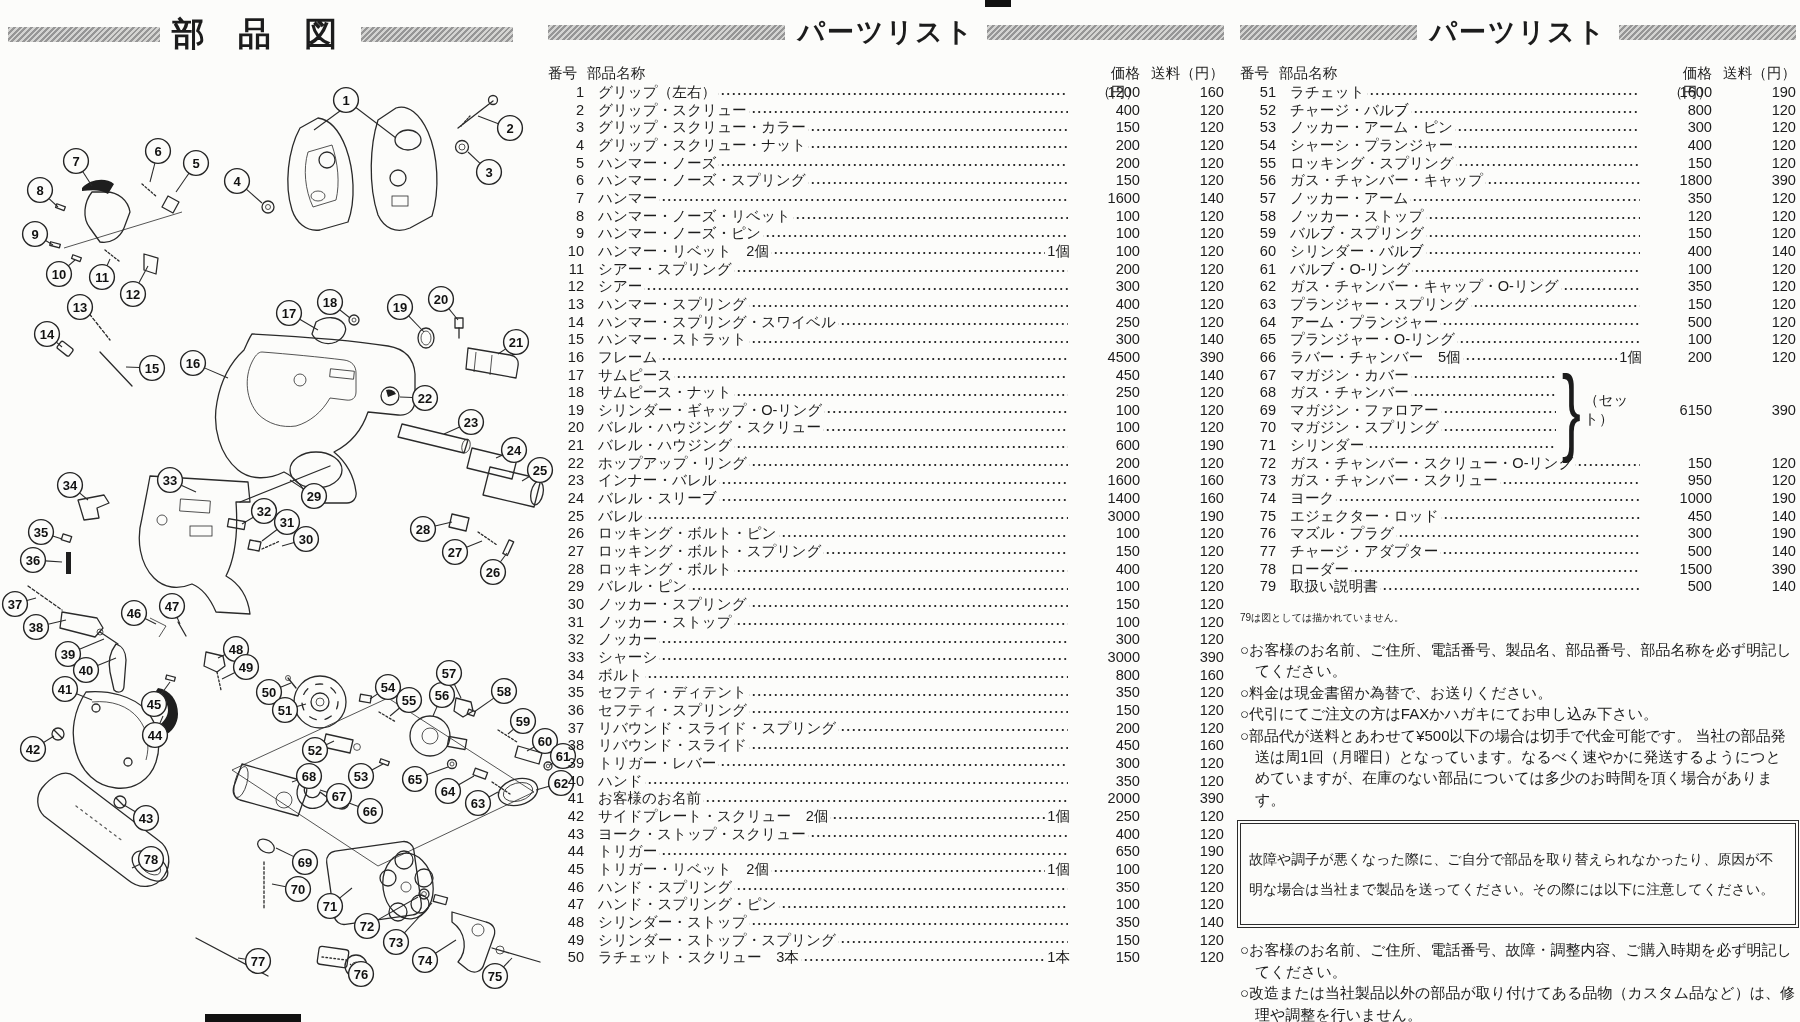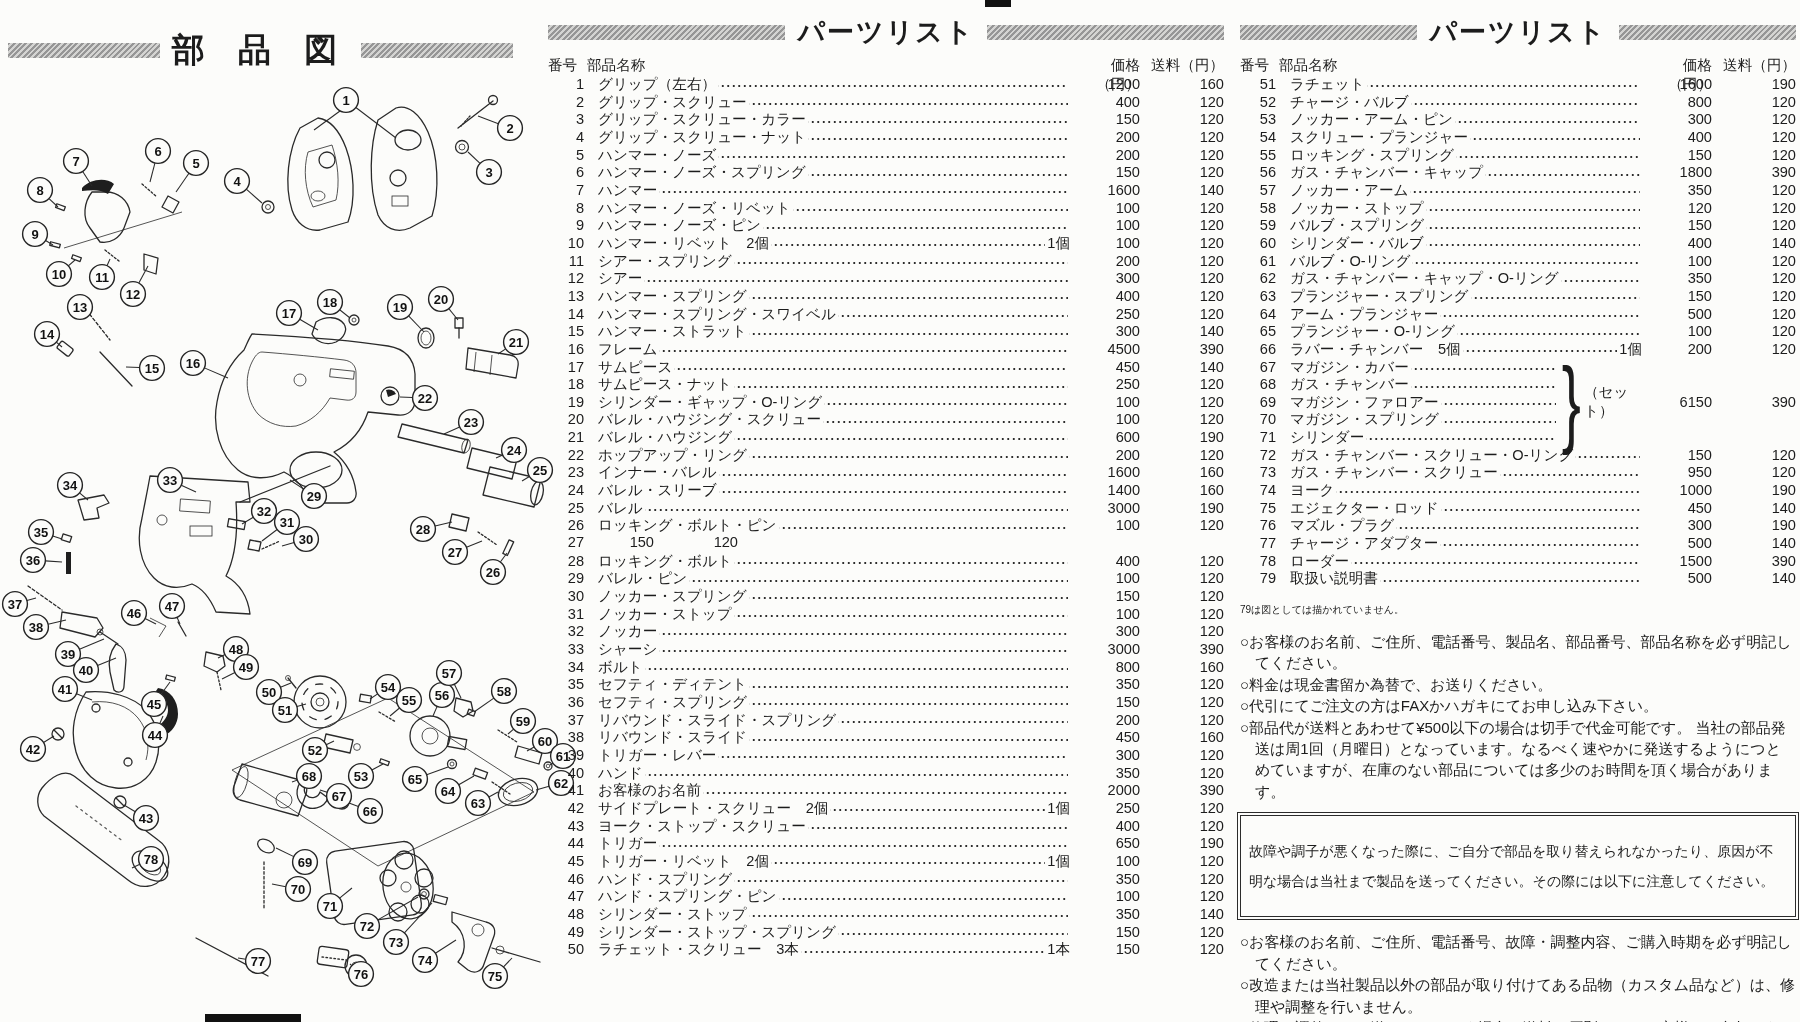--- a/index.html
+++ b/index.html
@@ -2,27 +2,27 @@
 <html><head>
 <meta charset="utf-8">
 <style>
   html,body{margin:0;padding:0;background:#e8e8e4;}
   .page{position:relative;width:1800px;height:1022px;background:#fcfcfa;overflow:hidden;
         font-family:"Liberation Sans","DejaVu Sans",sans-serif;color:#1c1c1c;}
   
   .titlebar{position:absolute;display:flex;align-items:center;gap:12px;}
   .hatch{flex:1;height:15px;background:repeating-linear-gradient(135deg,#969696 0 2px,#d4d4d2 2px 4px);}
   .title-text{font-weight:bold;white-space:nowrap;}
-  #t-left{left:8px;top:28px;width:505px;}
+  #t-left{left:8px;top:12px;width:505px;}
   #t-left .title-text{font-size:33px;letter-spacing:12px;}
   #t-mid{left:548px;top:14px;width:676px;}
   #t-right{left:1240px;top:14px;width:556px;}
   #t-mid .title-text,#t-right .title-text{font-size:27px;letter-spacing:2px;}
   
-  .pane{position:absolute;top:56px;}
+  .pane{position:absolute;top:64px;}
   #pane-mid{left:548px;width:676px;}
   #pane-right{left:1240px;width:556px;}
   .thead{display:flex;align-items:baseline;height:19px;font-size:14.6px;}
   .h-no{width:36px;text-align:left;}
   .h-name{flex:1;margin-left:3px;}
   .h-pr{width:70px;text-align:right;}
   .h-sh{width:84px;text-align:right;}
   .row{display:flex;align-items:baseline;height:17.66px;font-size:14.6px;}
   .no{width:36px;text-align:right;flex:none;}
   .nm{flex:1;margin-left:14px;display:flex;align-items:baseline;white-space:nowrap;overflow:hidden;}
@@ -719,20 +719,24 @@
           <span class="no">26</span>
           <span class="nm">
             <span class="nm-t">ロッキング・ボルト・ピン</span>
             <span class="leader"></span>
           </span>
           <span class="pr">100</span>
           <span class="sh">120</span>
         </div>
         <div class="row">
           <span class="no">27</span>
+          <span class="nm">
+            <span class="nm-t">ロッキング・ボルト・スプリング</span>
+            <span class="leader"></span>
+          </span>
           <span class="pr">150</span>
           <span class="sh">120</span>
         </div>
         <div class="row">
           <span class="no">28</span>
           <span class="nm">
             <span class="nm-t">ロッキング・ボルト</span>
             <span class="leader"></span>
           </span>
           <span class="pr">400</span>
@@ -973,21 +977,21 @@
           <span class="nm">
             <span class="nm-t">ノッカー・アーム・ピン</span>
             <span class="leader"></span>
           </span>
           <span class="pr">300</span>
           <span class="sh">120</span>
         </div>
         <div class="row">
           <span class="no">54</span>
           <span class="nm">
-            <span class="nm-t">スクリュー・プランジャー</span>
+            <span class="nm-t">シャーシ・プランジャー</span>
             <span class="leader"></span>
           </span>
           <span class="pr">400</span>
           <span class="sh">120</span>
         </div>
         <div class="row">
           <span class="no">55</span>
           <span class="nm">
             <span class="nm-t">ロッキング・スプリング</span>
             <span class="leader"></span>

